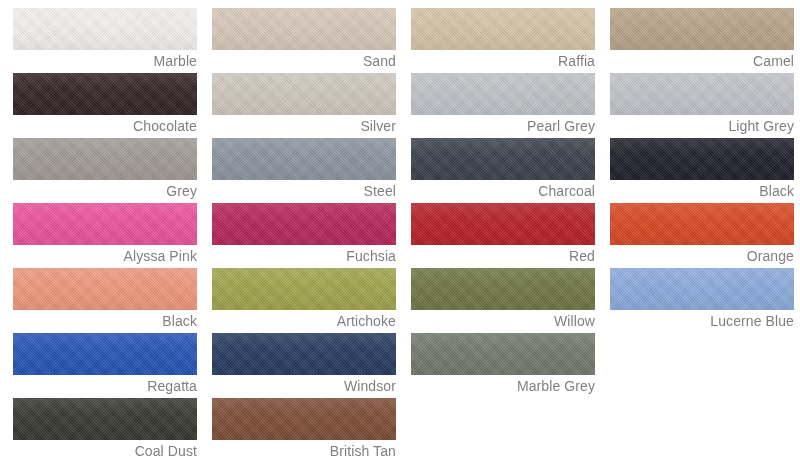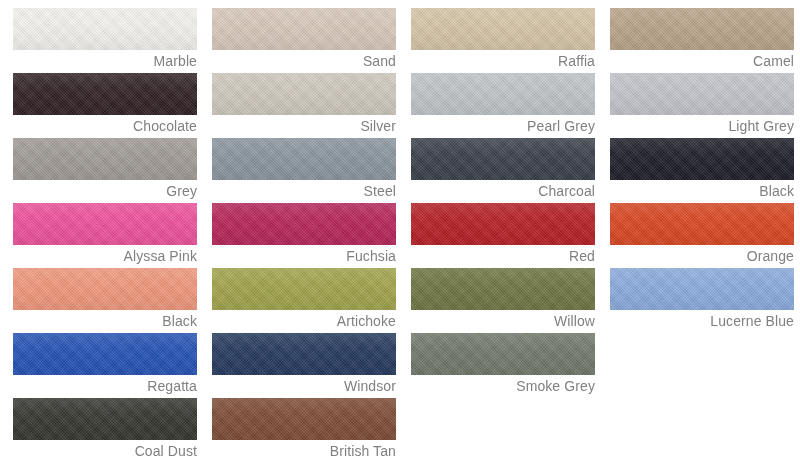--- a/index.html
+++ b/index.html
@@ -259,21 +259,21 @@
           <span class="weave"></span>
           <span class="sheen"></span>
         </div>
         <div class="swatch-label">Windsor</div>
       </div>
       <div class="swatch-cell">
         <div class="swatch-chip" title="Smoke Grey" style="background-color: rgb(111, 119, 105);">
           <span class="weave"></span>
           <span class="sheen"></span>
         </div>
-        <div class="swatch-label">Smoke Grey</div>
+        <div class="swatch-label">Marble Grey</div>
       </div>
     </div>
     <div class="swatch-row">
       <div class="swatch-cell">
         <div class="swatch-chip" title="Coal Dust" style="background-color: rgb(51, 52, 45);">
           <span class="weave"></span>
           <span class="sheen"></span>
         </div>
         <div class="swatch-label">Coal Dust</div>
       </div>

